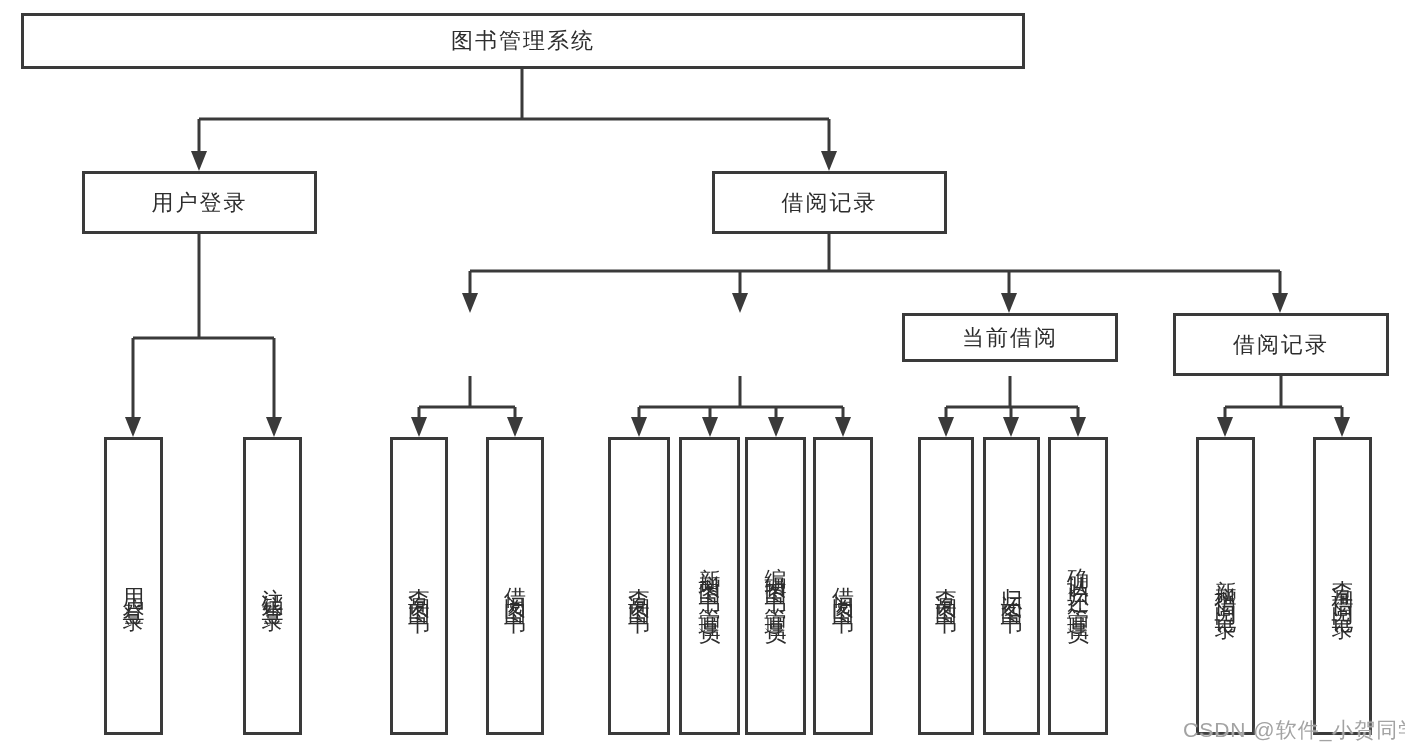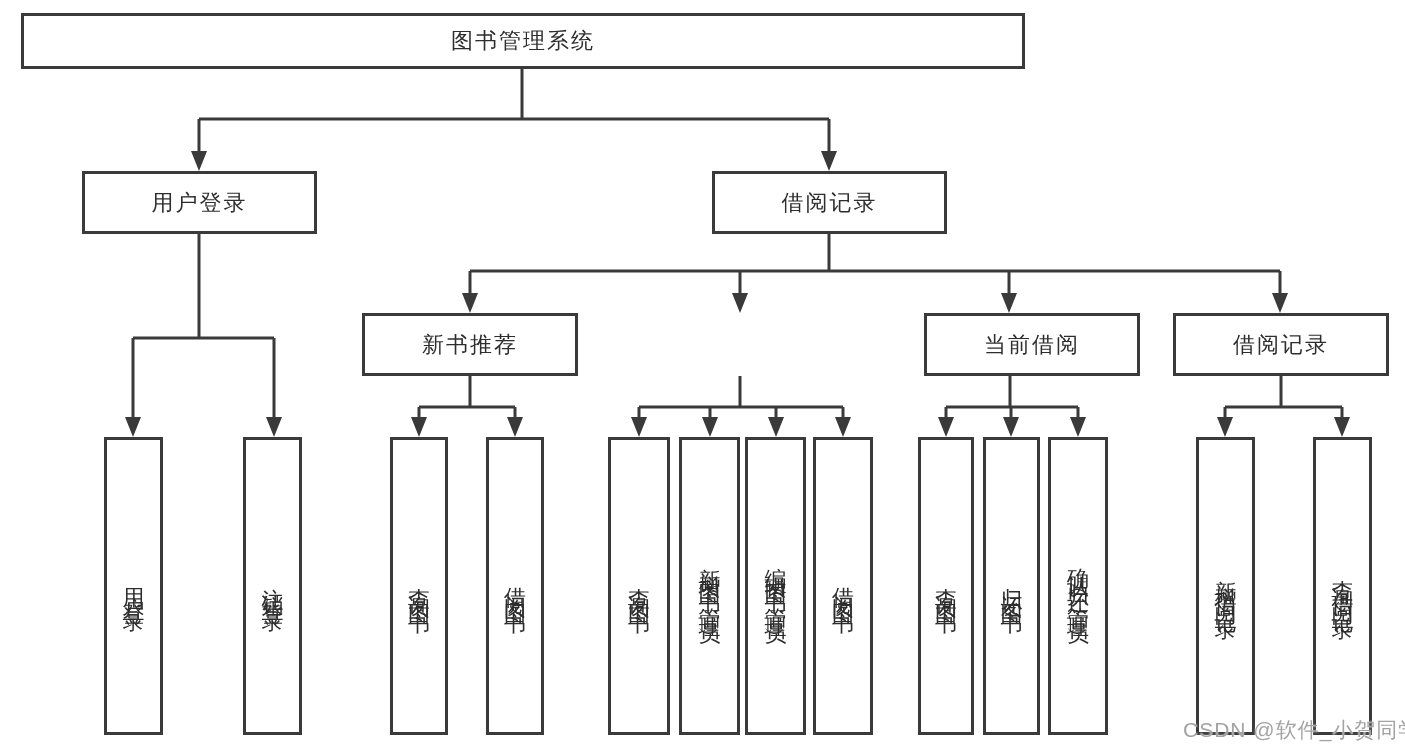--- a/index.html
+++ b/index.html
@@ -103,24 +103,21 @@
     <span class="label">图书管理系统</span>
   </div>
 
   <div class="box h" style="left:82px;top:171px;width:235px;height:63px">
     <span class="label">用户登录</span>
   </div>
   <div class="box h" style="left:712px;top:171px;width:235px;height:63px">
     <span class="label">借阅记录</span>
   </div>
 
-  <div class="box h" style="left:362px;top:313px;width:216px;height:63px">
-    <span class="label">新书推荐</span>
-  </div>
-  <div class="box h" style="left:924px;top:313px;width:216px;height:63px">
+  <div class="box h" style="left:902px;top:313px;width:216px;height:49px">
     <span class="label">当前借阅</span>
   </div>
   <div class="box h" style="left:1173px;top:313px;width:216px;height:63px">
     <span class="label">借阅记录</span>
   </div>
 
   <div class="box v" style="left:104px;top:437px;width:59px;height:298px">
     <span class="label">用户登录</span>
   </div>
   <div class="box v" style="left:243px;top:437px;width:59px;height:298px">

